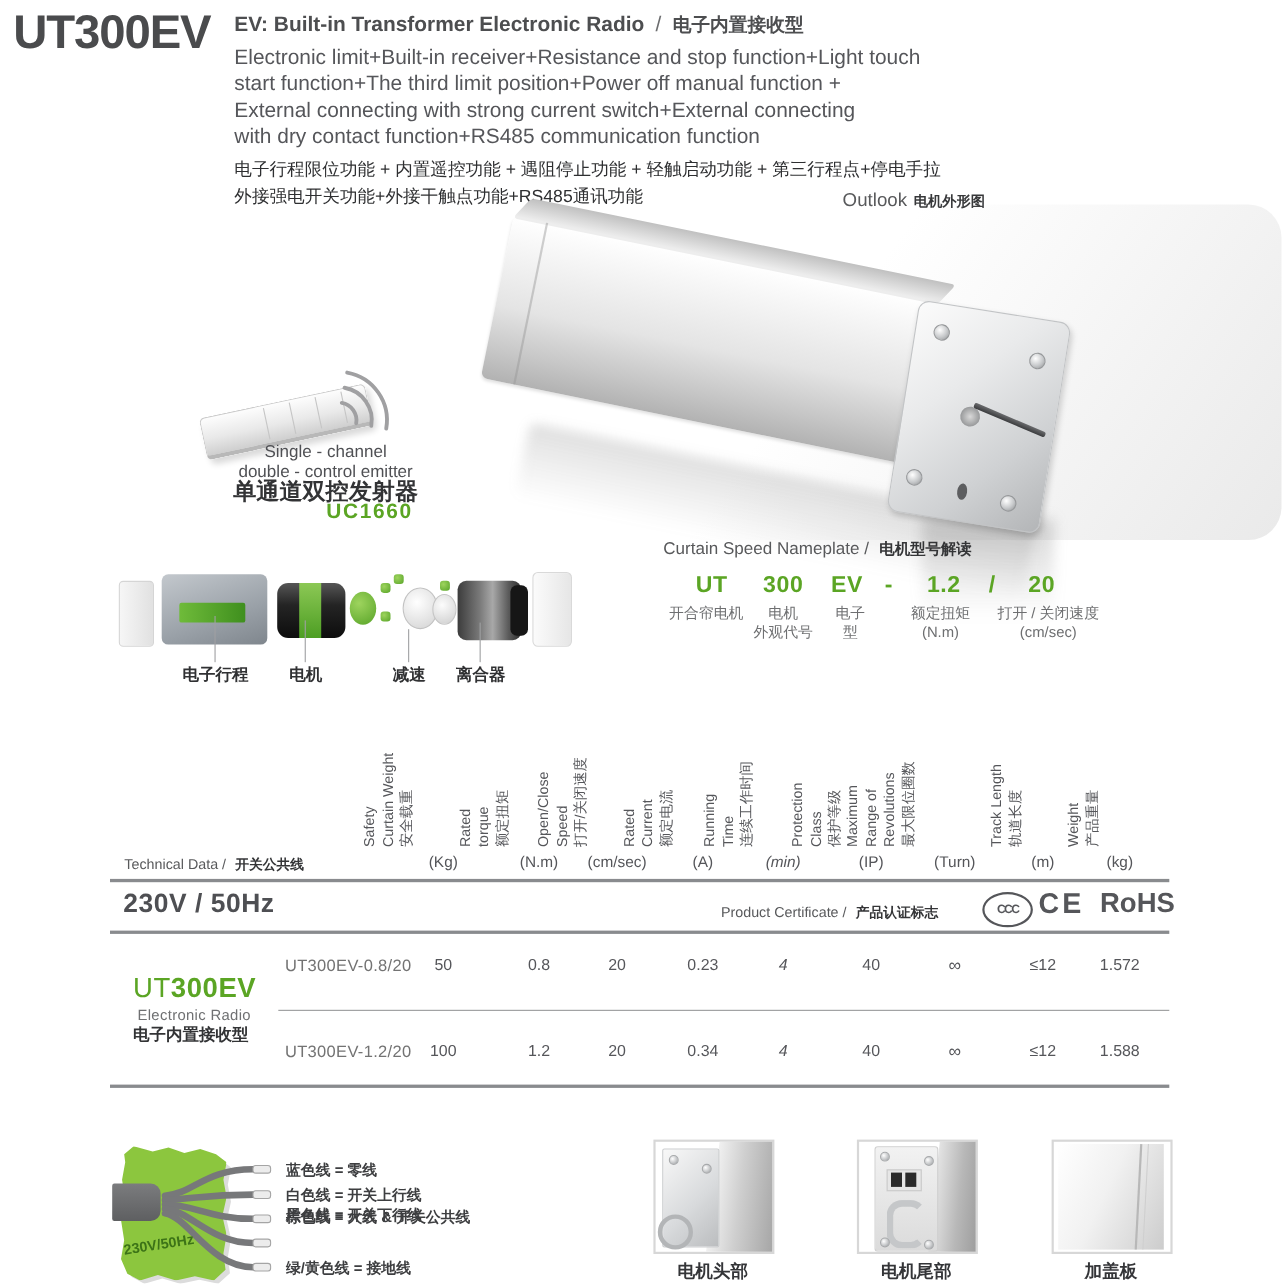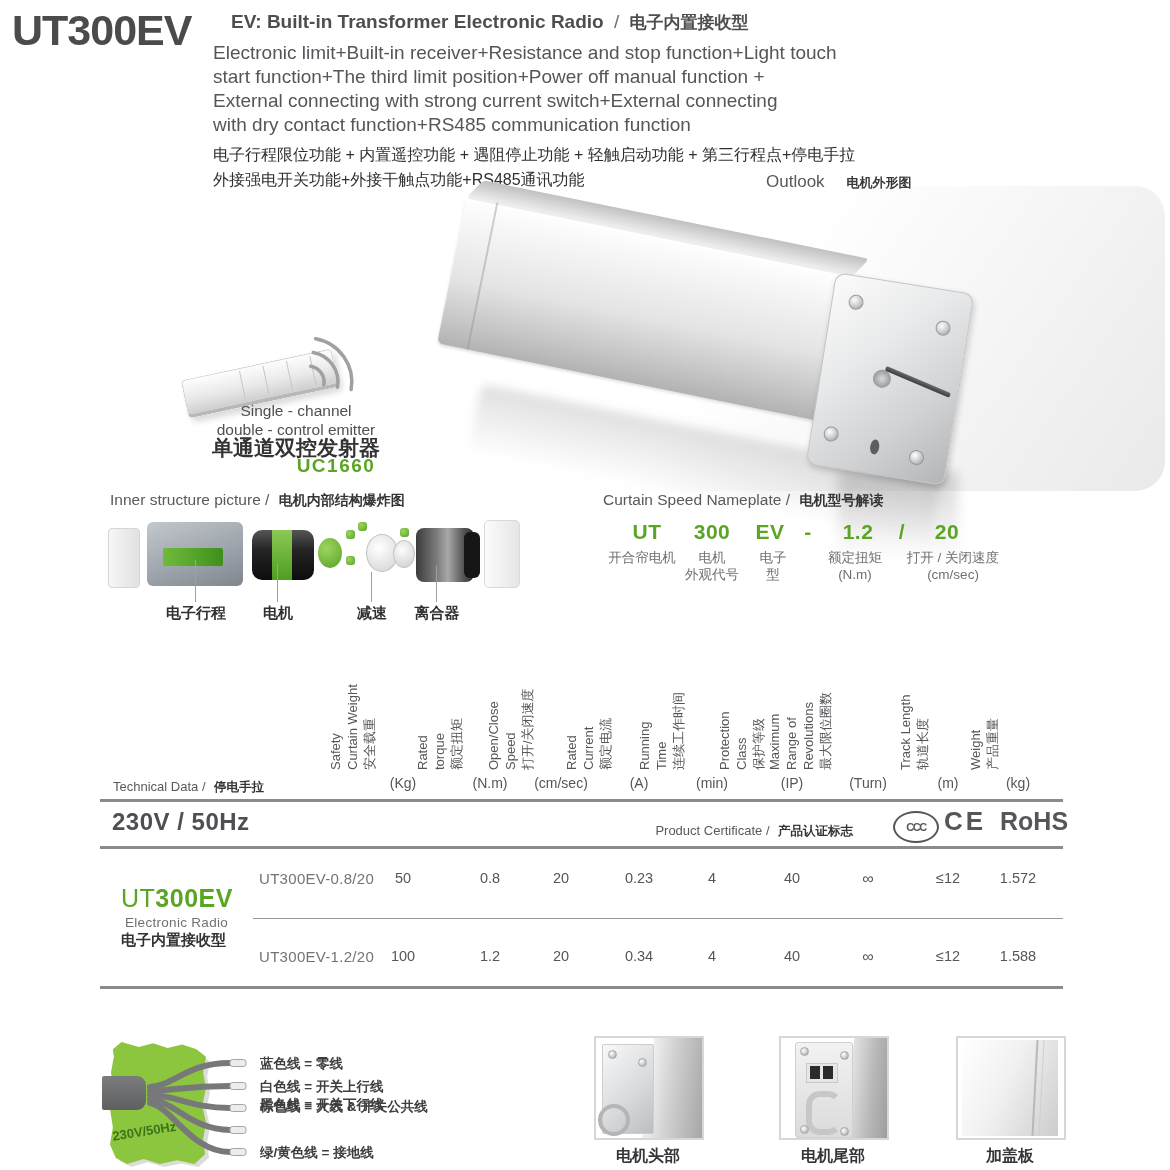--- a/index.html
+++ b/index.html
@@ -4,28 +4,28 @@
 <style>
   html,body{margin:0;padding:0;background:#fff;}
   #page{position:relative;width:1170px;height:1170px;background:#ffffff;overflow:hidden;
         font-family:"Liberation Sans",sans-serif;color:#58595b;}
   .abs{position:absolute;}
   .pre{white-space:pre-line;}
 
   
   #title{left:12px;top:6px;font-size:43px;font-weight:700;color:#4a4b4d;letter-spacing:-1px;}
   #hdr{left:213px;top:11px;width:820px;}
-  #subtitle{font-size:19px;font-weight:700;color:#4d4e50;margin-left:18px;}
+  #subtitle{font-size:19px;font-weight:700;color:#4d4e50;}
   #subtitle .sep{margin:0 5px;font-weight:400;color:#6b6c6e;}
   #subtitle .zh{font-size:17px;}
   #features-en{margin-top:7px;font-size:19px;line-height:24px;color:#55565a;}
   #features-zh{margin-top:6px;font-size:16px;line-height:24.5px;color:#2e2f31;}
   #outlook{left:766px;top:172px;}
   #outlook-en{font-size:17px;color:#58595b;}
-  #outlook-zh{font-size:13px;font-weight:700;color:#37383a;margin-left:22px;}
+  #outlook-zh{font-size:13px;font-weight:700;color:#37383a;margin-left:6px;}
 
   
   #motor-bg{left:395px;top:186px;width:770px;height:305px;border-radius:30px;
             background:linear-gradient(125deg,rgba(255,255,255,0) 45%,rgba(216,216,216,0.55) 100%);}
   #motor-refl{left:470px;top:430px;width:470px;height:70px;transform:rotate(11.5deg);
               background:linear-gradient(180deg,rgba(110,110,110,0.22),rgba(255,255,255,0));filter:blur(5px);border-radius:8px;}
   #endcap-refl{left:838px;top:472px;width:120px;height:90px;filter:blur(6px);
                background:linear-gradient(180deg,rgba(110,110,110,0.28),rgba(255,255,255,0));}
   #motor-body{left:448px;top:235px;width:402px;height:150px;transform:rotate(11.5deg);border-radius:6px 10px 10px 6px;
               background:linear-gradient(180deg,#ffffff 0%,#f6f6f6 18%,#e4e4e4 55%,#c7c7c7 82%,#b2b2b2 100%);
@@ -98,21 +98,21 @@
   #tech-label .en{font-size:13px;color:#58595b;}
   #tech-label .zh{font-size:12.5px;font-weight:700;color:#343537;margin-left:4px;}
   .hdr{position:absolute;width:140px;text-align:left;font-size:13px;line-height:17px;color:#55565a;
        transform-origin:0 100%;transform:rotate(-90deg);}
   .h0{left:378px;top:719px;height:51px;} .h1{left:465px;top:719px;height:51px;}
   .h2{left:536px;top:719px;height:51px;} .h3{left:614px;top:719px;height:51px;}
   .h4{left:687px;top:719px;height:51px;} .h5{left:767px;top:719px;height:51px;}
   .h6{left:834px;top:702px;height:68px;} .h7{left:931px;top:736px;height:34px;}
   .h8{left:1001px;top:736px;height:34px;}
   .colcell{position:absolute;width:90px;text-align:center;}
-  .c0{left:358px;} .c1{left:445px;} .c2{left:516px;} .c3{left:594px;} .c4{left:667px;}
+  .c0{left:358px;} .c1{left:445px;} .c2{left:516px;} .c3{left:594px;} .c4{left:667px;font-style:italic;}
   .c5{left:747px;} .c6{left:823px;} .c7{left:903px;} .c8{left:973px;}
   .unit{top:775px;font-size:14px;color:#55565a;}
   .line-thick{position:absolute;left:100px;width:963px;height:3px;background:#898b8e;}
   .line-thin{position:absolute;left:253px;width:810px;height:1px;background:#98999b;}
   #voltage{left:112px;top:808px;font-size:24px;font-weight:700;color:#4e4f53;letter-spacing:0.5px;}
   #cert-label{left:608px;top:821px;width:245px;text-align:right;}
   #cert-label .en{font-size:13px;color:#58595b;}
   #cert-label .zh{font-size:12.5px;font-weight:700;color:#343537;margin-left:4px;}
   #ccc{left:893px;top:811px;width:42px;height:28px;border:2.5px solid #55565a;border-radius:50%;
        display:flex;align-items:center;justify-content:center;}
@@ -214,24 +214,20 @@
     <path d="M13.2,26.5 A30,30 0 0 1 37.5,61.2" fill="none" stroke="#a0a0a2" stroke-width="3.5" stroke-linecap="round"></path>
     <path d="M15.6,12.7 A44,44 0 0 1 51.1,63.6" fill="none" stroke="#a0a0a2" stroke-width="3.5" stroke-linecap="round"></path>
   </svg>
   <div class="abs" id="remote-lines">
     <div>Single - channel</div>
     <div>double - control emitter</div>
     <div class="zh">单通道双控发射器</div>
   </div>
   <div class="abs" id="uc-model">UC1660</div>
 
-  <div class="abs sec-title" id="inner-title">
-    <span class="en">Inner structure picture /</span>
-    <span class="zh">电机内部结构爆炸图</span>
-  </div>
   <div class="part" id="p-bracket"></div>
   <div class="part" id="p-housing">
     <div class="cav"></div>
     <div class="pcb"></div>
   </div>
   <div class="part" id="p-motor">
     <div class="band"></div>
   </div>
   <div class="part" id="p-coupler"></div>
   <div class="gbit" style="left:346px;top:530px"></div>
@@ -297,21 +293,21 @@
 Range of
 Revolutions
 最大限位圈数</div>
   <div class="hdr h7 pre">Track Length
 轨道长度</div>
   <div class="hdr h8 pre">Weight
 产品重量</div>
 
   <div class="abs" id="tech-label">
     <span class="en">Technical Data /</span>
-    <span class="zh">停电手拉</span>
+    <span class="zh">开关公共线</span>
   </div>
   <div class="colcell unit c0">(Kg)</div>
   <div class="colcell unit c1">(N.m)</div>
   <div class="colcell unit c2">(cm/sec)</div>
   <div class="colcell unit c3">(A)</div>
   <div class="colcell unit c4">(min)</div>
   <div class="colcell unit c5">(IP)</div>
   <div class="colcell unit c6">(Turn)</div>
   <div class="colcell unit c7">(m)</div>
   <div class="colcell unit c8">(kg)</div>

